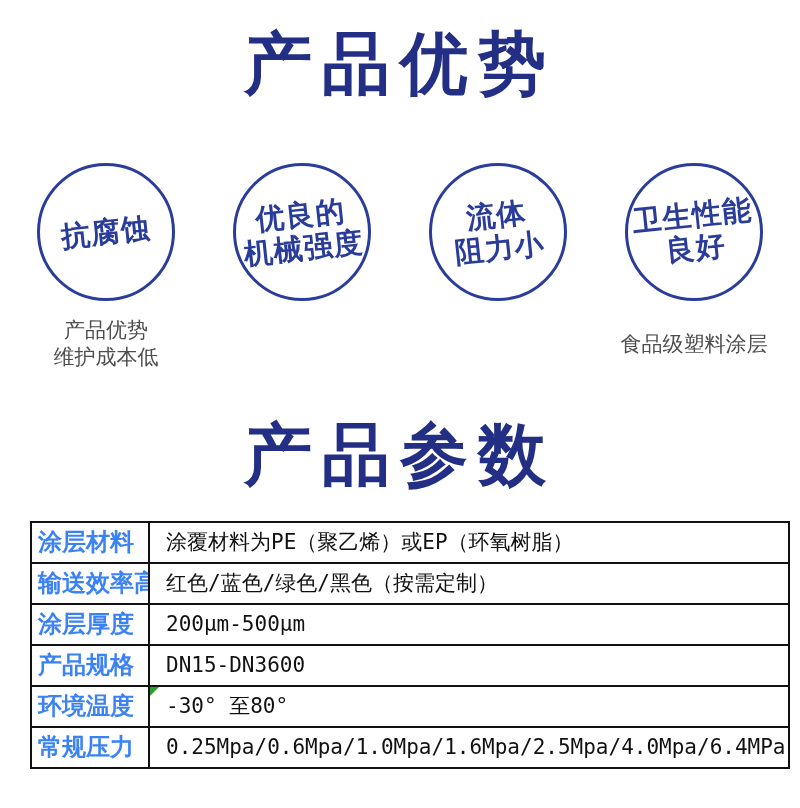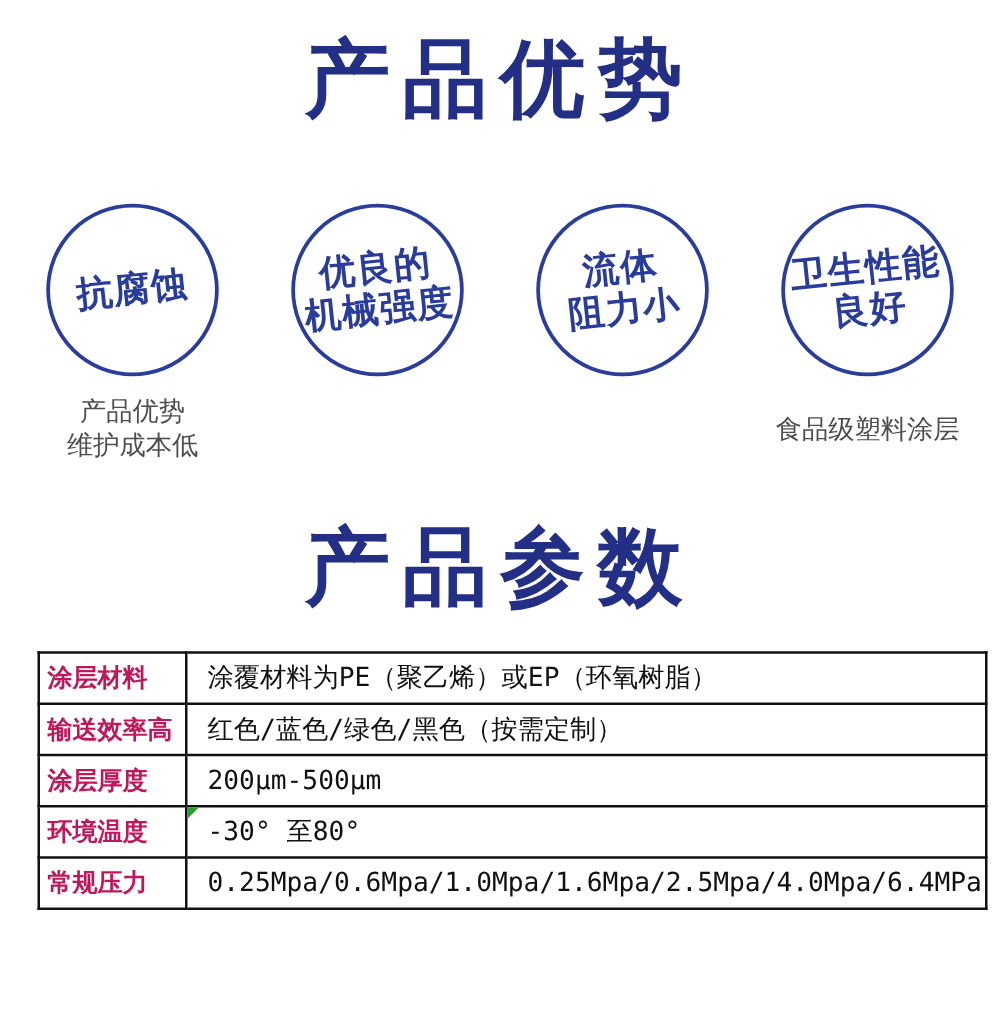--- a/index.html
+++ b/index.html
@@ -80,25 +80,24 @@
   .params-table td {
     border: 2px solid #111111;
     height: 39px;
     vertical-align: middle;
     padding: 0 6px;
     overflow: hidden;
   }
   .params-table th {
     width: 104px;
     text-align: left;
-    font-size: 20px;
+    font-size: 24px;
     font-weight: bold;
-    color: #be185d;
-    white-space: nowrap;
-    border-radius: 6px;
+    color: #3b82f6;
+    white-space: nowrap;
   }
   .params-table td {
     position: relative;
     font-size: 21px;
     color: #111111;
     font-family: "DejaVu Sans Mono", "DejaVu Sans", monospace;
     white-space: nowrap;
     padding-left: 16px;
   }
   .green-marker {
@@ -176,20 +175,24 @@
       </tr>
       <tr>
         <th>输送效率高</th>
         <td><span>红色/蓝色/绿色/黑色（按需定制）</span></td>
       </tr>
       <tr>
         <th>涂层厚度</th>
         <td><span>200μm-500μm</span></td>
       </tr>
       <tr>
+        <th>产品规格</th>
+        <td><span>DN15-DN3600</span></td>
+      </tr>
+      <tr>
         <th>环境温度</th>
         <td><span class="green-marker"></span><span>-30° 至80°</span></td>
       </tr>
       <tr>
         <th>常规压力</th>
         <td><span>0.25Mpa/0.6Mpa/1.0Mpa/1.6Mpa/2.5Mpa/4.0Mpa/6.4MPa</span></td>
       </tr>
     </tbody>
   </table>
 

